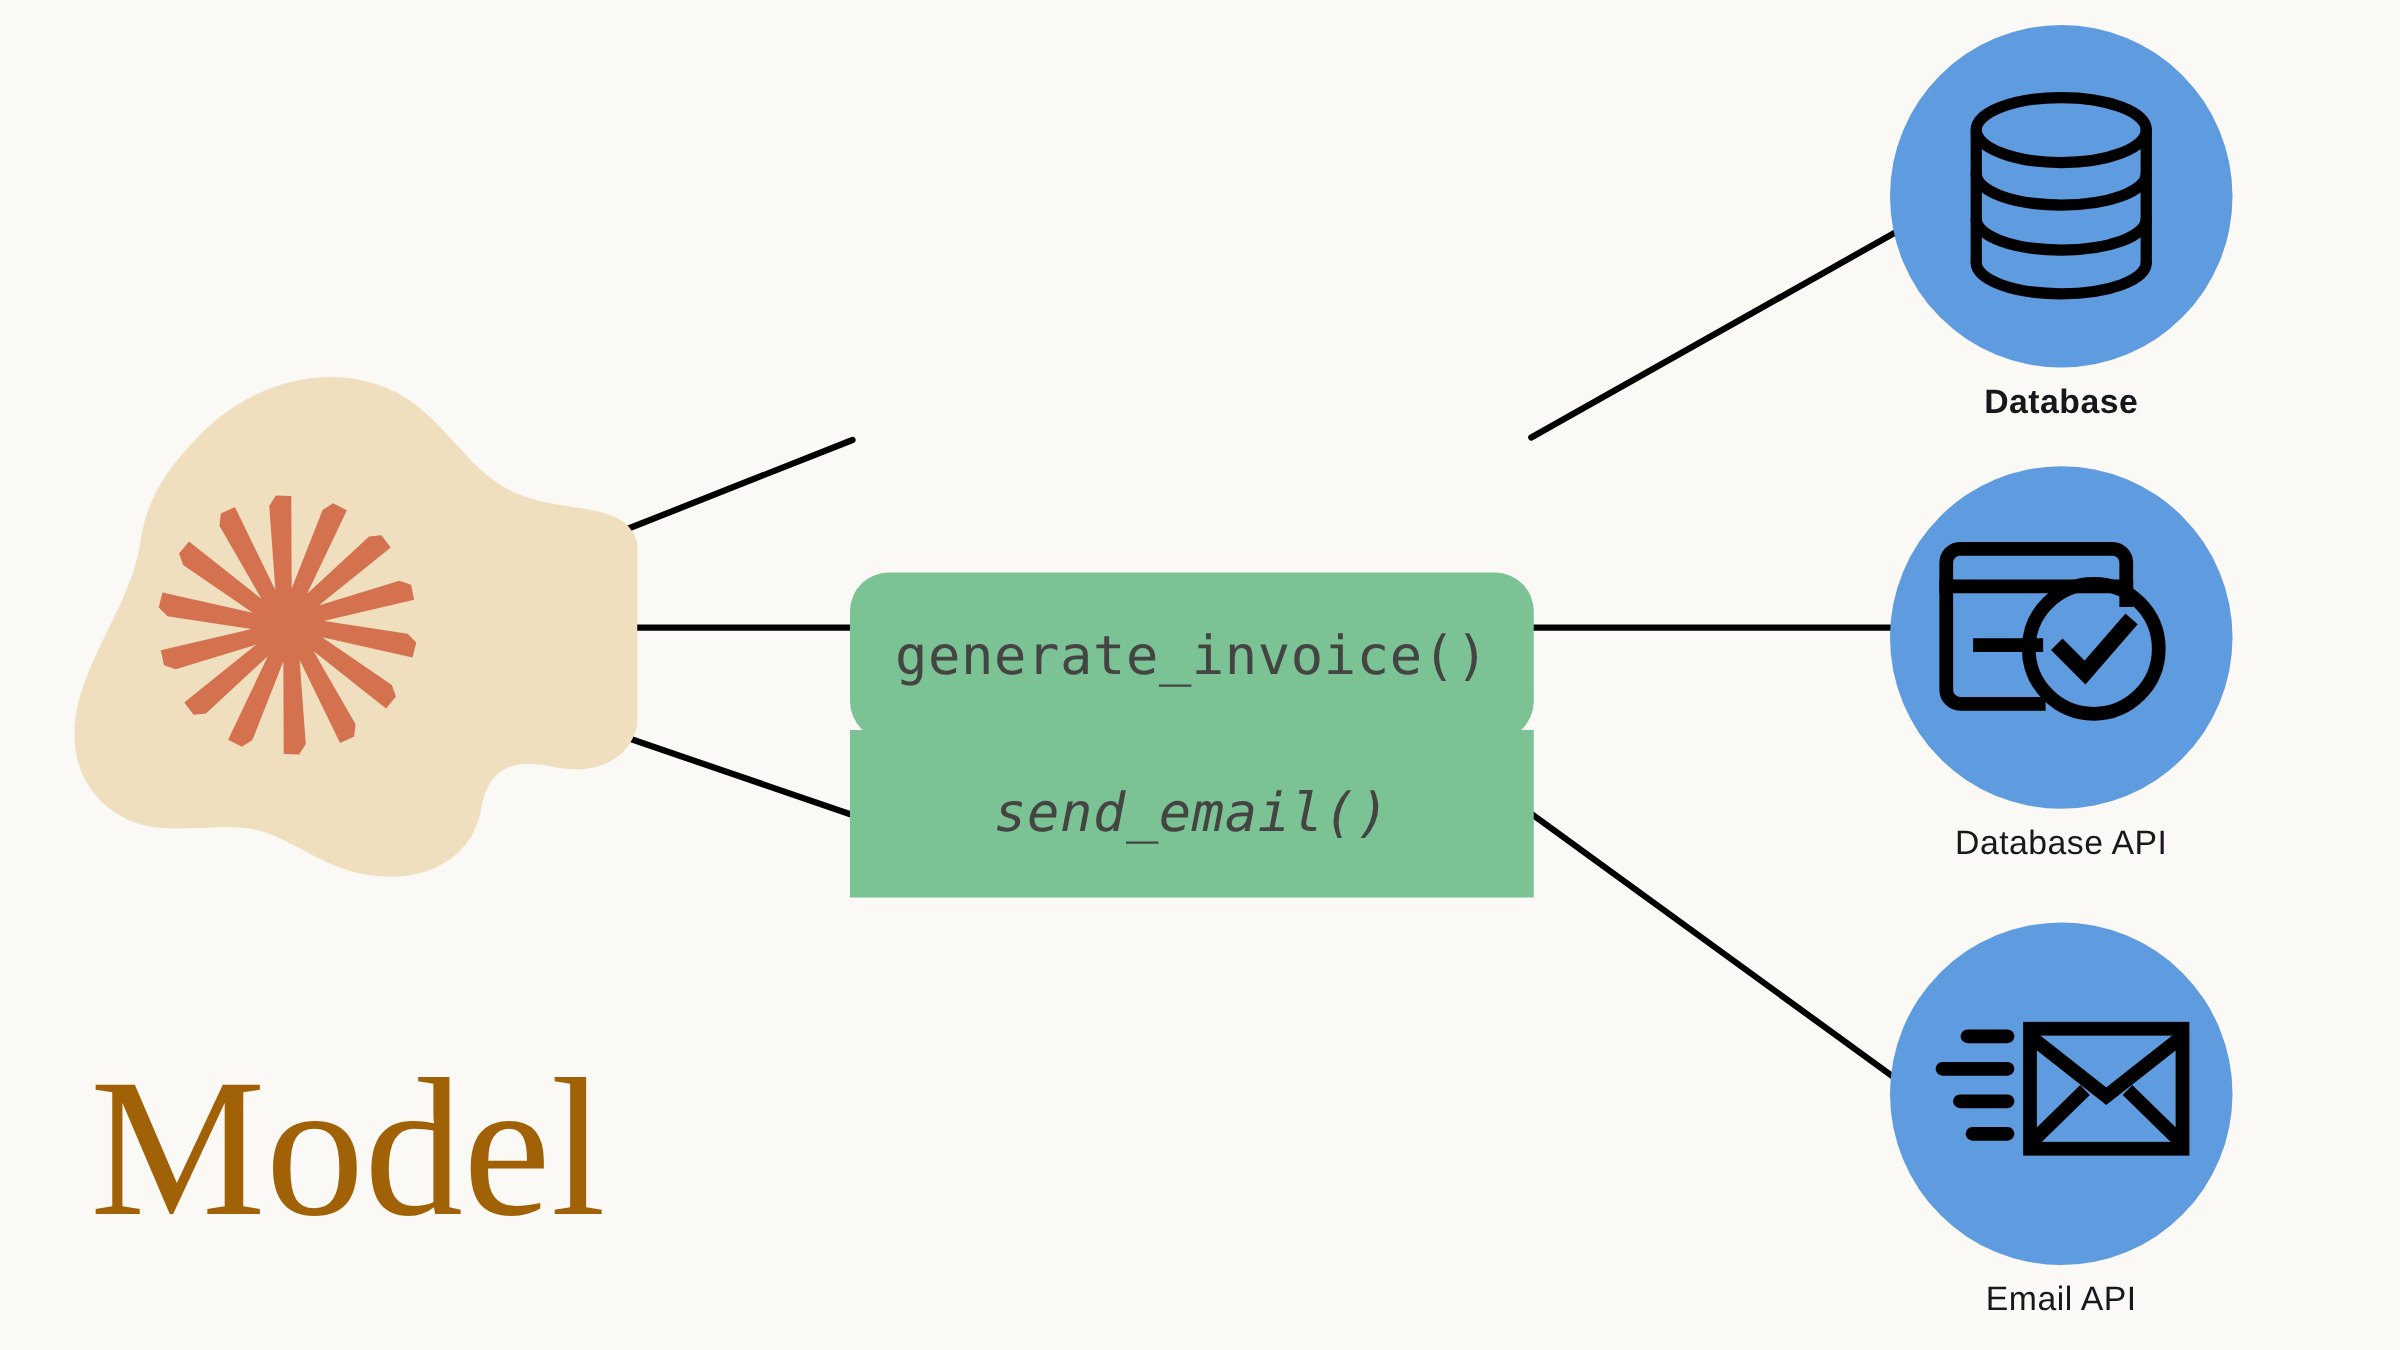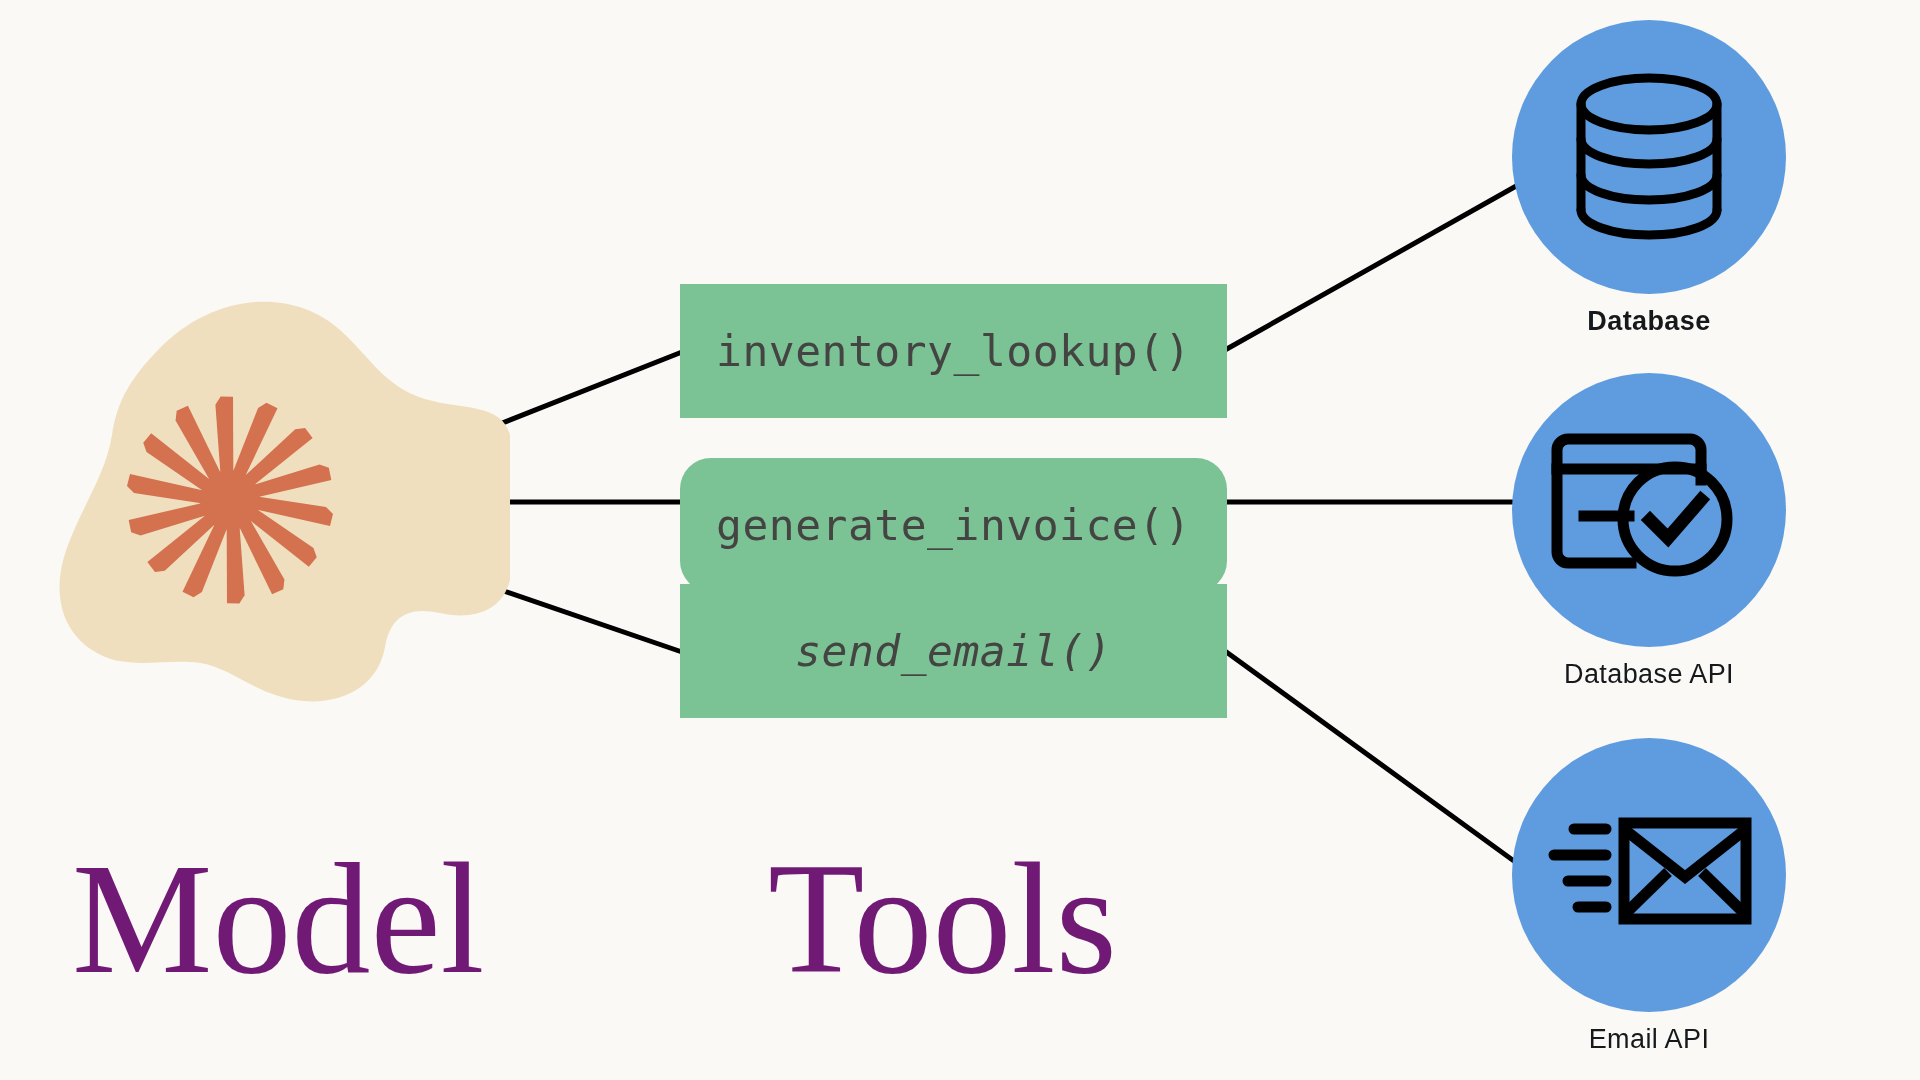--- a/index.html
+++ b/index.html
@@ -68,21 +68,21 @@
   #endpoint-0 { left: 1512px; top: 20px; font-weight: bold; }
   #endpoint-1 { left: 1512px; top: 373px; }
   #endpoint-2 { left: 1512px; top: 738px; }
 
   
   .section-title {
     position: absolute;
     font-family: "Liberation Serif", "DejaVu Serif", serif;
     font-size: 158px;
     line-height: 1;
-    color: #701a75;
+    color: #a16207;
     white-space: nowrap;
   }
   #section-title-model { left: 72px; top: 840px; }
   #section-title-tools { left: 768px; top: 840px; }
 </style>
 </head>
 <body>
 
 <div id="stage">
 
@@ -157,23 +157,20 @@
           </g>
           <g transform="rotate(334.2)">
             <path d="M -11 -6 L -100 -26 L -103 -14 L -96 -7 L -11 6 Z"></path>
           </g>
           <circle cx="0" cy="0" r="30"></circle>
         </g>
       </g>
     </svg>
   </div>
 
-  <div class="tool-box" id="tool-0">
-    <span class="tool-label">inventory_lookup()</span>
-  </div>
   <div class="tool-box" id="tool-1">
     <span class="tool-label">generate_invoice()</span>
   </div>
   <div class="tool-box" id="tool-2">
     <span class="tool-label">send_email()</span>
   </div>
 
   <div class="endpoint" id="endpoint-0">
     <div class="circle">
       <svg width="160" height="172" viewBox="0 0 160 172">
@@ -221,15 +218,14 @@
           <path d="M 80 14 L 141 62 L 202 14"></path>
           <path d="M 80 100 L 124 57"></path>
           <path d="M 202 100 L 158 57"></path>
         </g>
       </svg>
     </div>
     <div class="ep-label">Email API</div>
   </div>
 
   <div class="section-title" id="section-title-model">Model</div>
-  <div class="section-title" id="section-title-tools">Tools</div>
 
 </div>
 
 </body></html>

